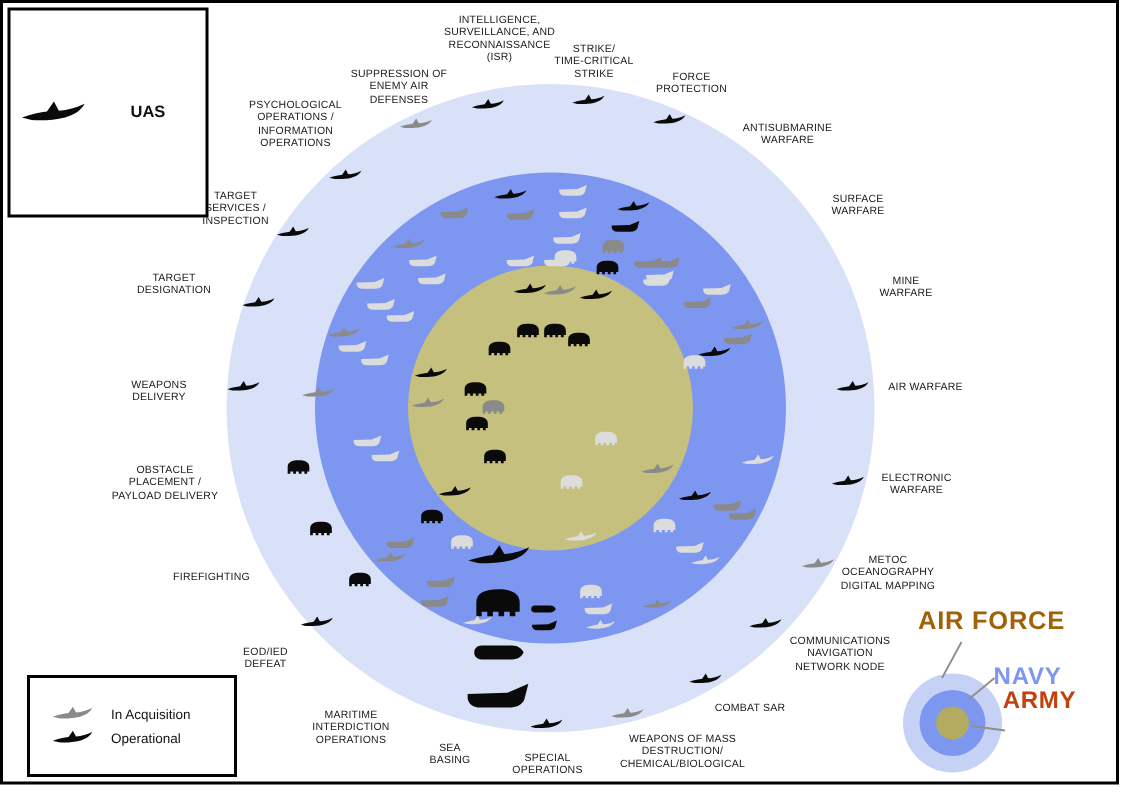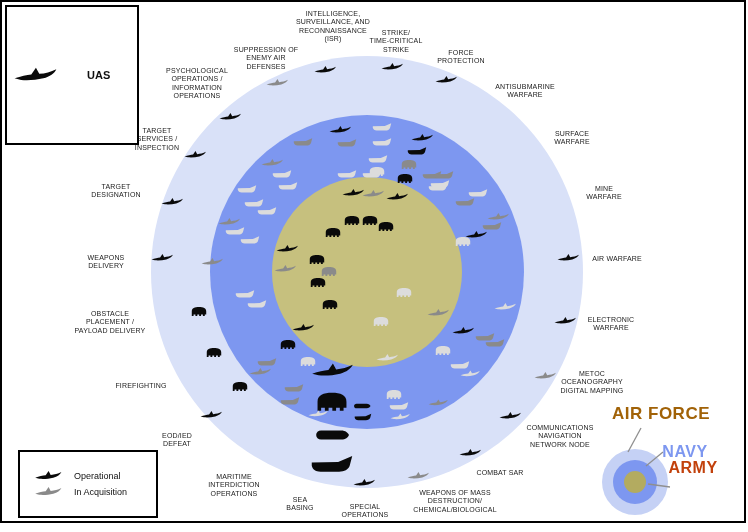--- a/index.html
+++ b/index.html
@@ -206,29 +206,29 @@
       <svg viewBox="-15 -8 30 16">
           <path fill="#0a0a0a" d="M-11,1.5 C-7.5,0.3 -4.5,-0.3 -2,-0.6 L0.5,-4.2 L2.3,-0.9 C5.5,-1.1 8.5,-1.9 11.5,-3.4 C10.5,-1.2 8,0.6 4.5,1.5 C0.5,2.5 -4,2.7 -7.5,2.4 Z" transform="scale(1.1)"></path>
         </svg>
       <span>UAS</span>
     </div>
   </div>
 
   <div class="status-legend">
     <div class="status-row">
       <svg viewBox="-13 -6 26 12">
+          <path d="M-11,1.5 C-7.5,0.3 -4.5,-0.3 -2,-0.6 L0.5,-4.2 L2.3,-0.9 C5.5,-1.1 8.5,-1.9 11.5,-3.4 C10.5,-1.2 8,0.6 4.5,1.5 C0.5,2.5 -4,2.7 -7.5,2.4 Z" fill="#8a8a8a"></path>
+        </svg>
+      <span>In Acquisition</span>
+    </div>
+    <div class="status-row">
+      <svg viewBox="-13 -6 26 12">
           <path d="M-11,1.5 C-7.5,0.3 -4.5,-0.3 -2,-0.6 L0.5,-4.2 L2.3,-0.9 C5.5,-1.1 8.5,-1.9 11.5,-3.4 C10.5,-1.2 8,0.6 4.5,1.5 C0.5,2.5 -4,2.7 -7.5,2.4 Z" fill="#0a0a0a"></path>
         </svg>
       <span>Operational</span>
-    </div>
-    <div class="status-row">
-      <svg viewBox="-13 -6 26 12">
-          <path d="M-11,1.5 C-7.5,0.3 -4.5,-0.3 -2,-0.6 L0.5,-4.2 L2.3,-0.9 C5.5,-1.1 8.5,-1.9 11.5,-3.4 C10.5,-1.2 8,0.6 4.5,1.5 C0.5,2.5 -4,2.7 -7.5,2.4 Z" fill="#8a8a8a"></path>
-        </svg>
-      <span>In Acquisition</span>
     </div>
   </div>
 
   <div>
     <div class="svc-label" style="left: 661px; top: 414px; font-size: 17px; color: #a16207;">AIR FORCE</div>
     <div class="svc-label" style="left: 685px; top: 452px; color: rgb(125, 151, 240);">NAVY</div>
     <div class="svc-label" style="left: 693px; top: 468px; color: #c2410c;">ARMY</div>
   </div>
 
   <div class="frame"></div>

